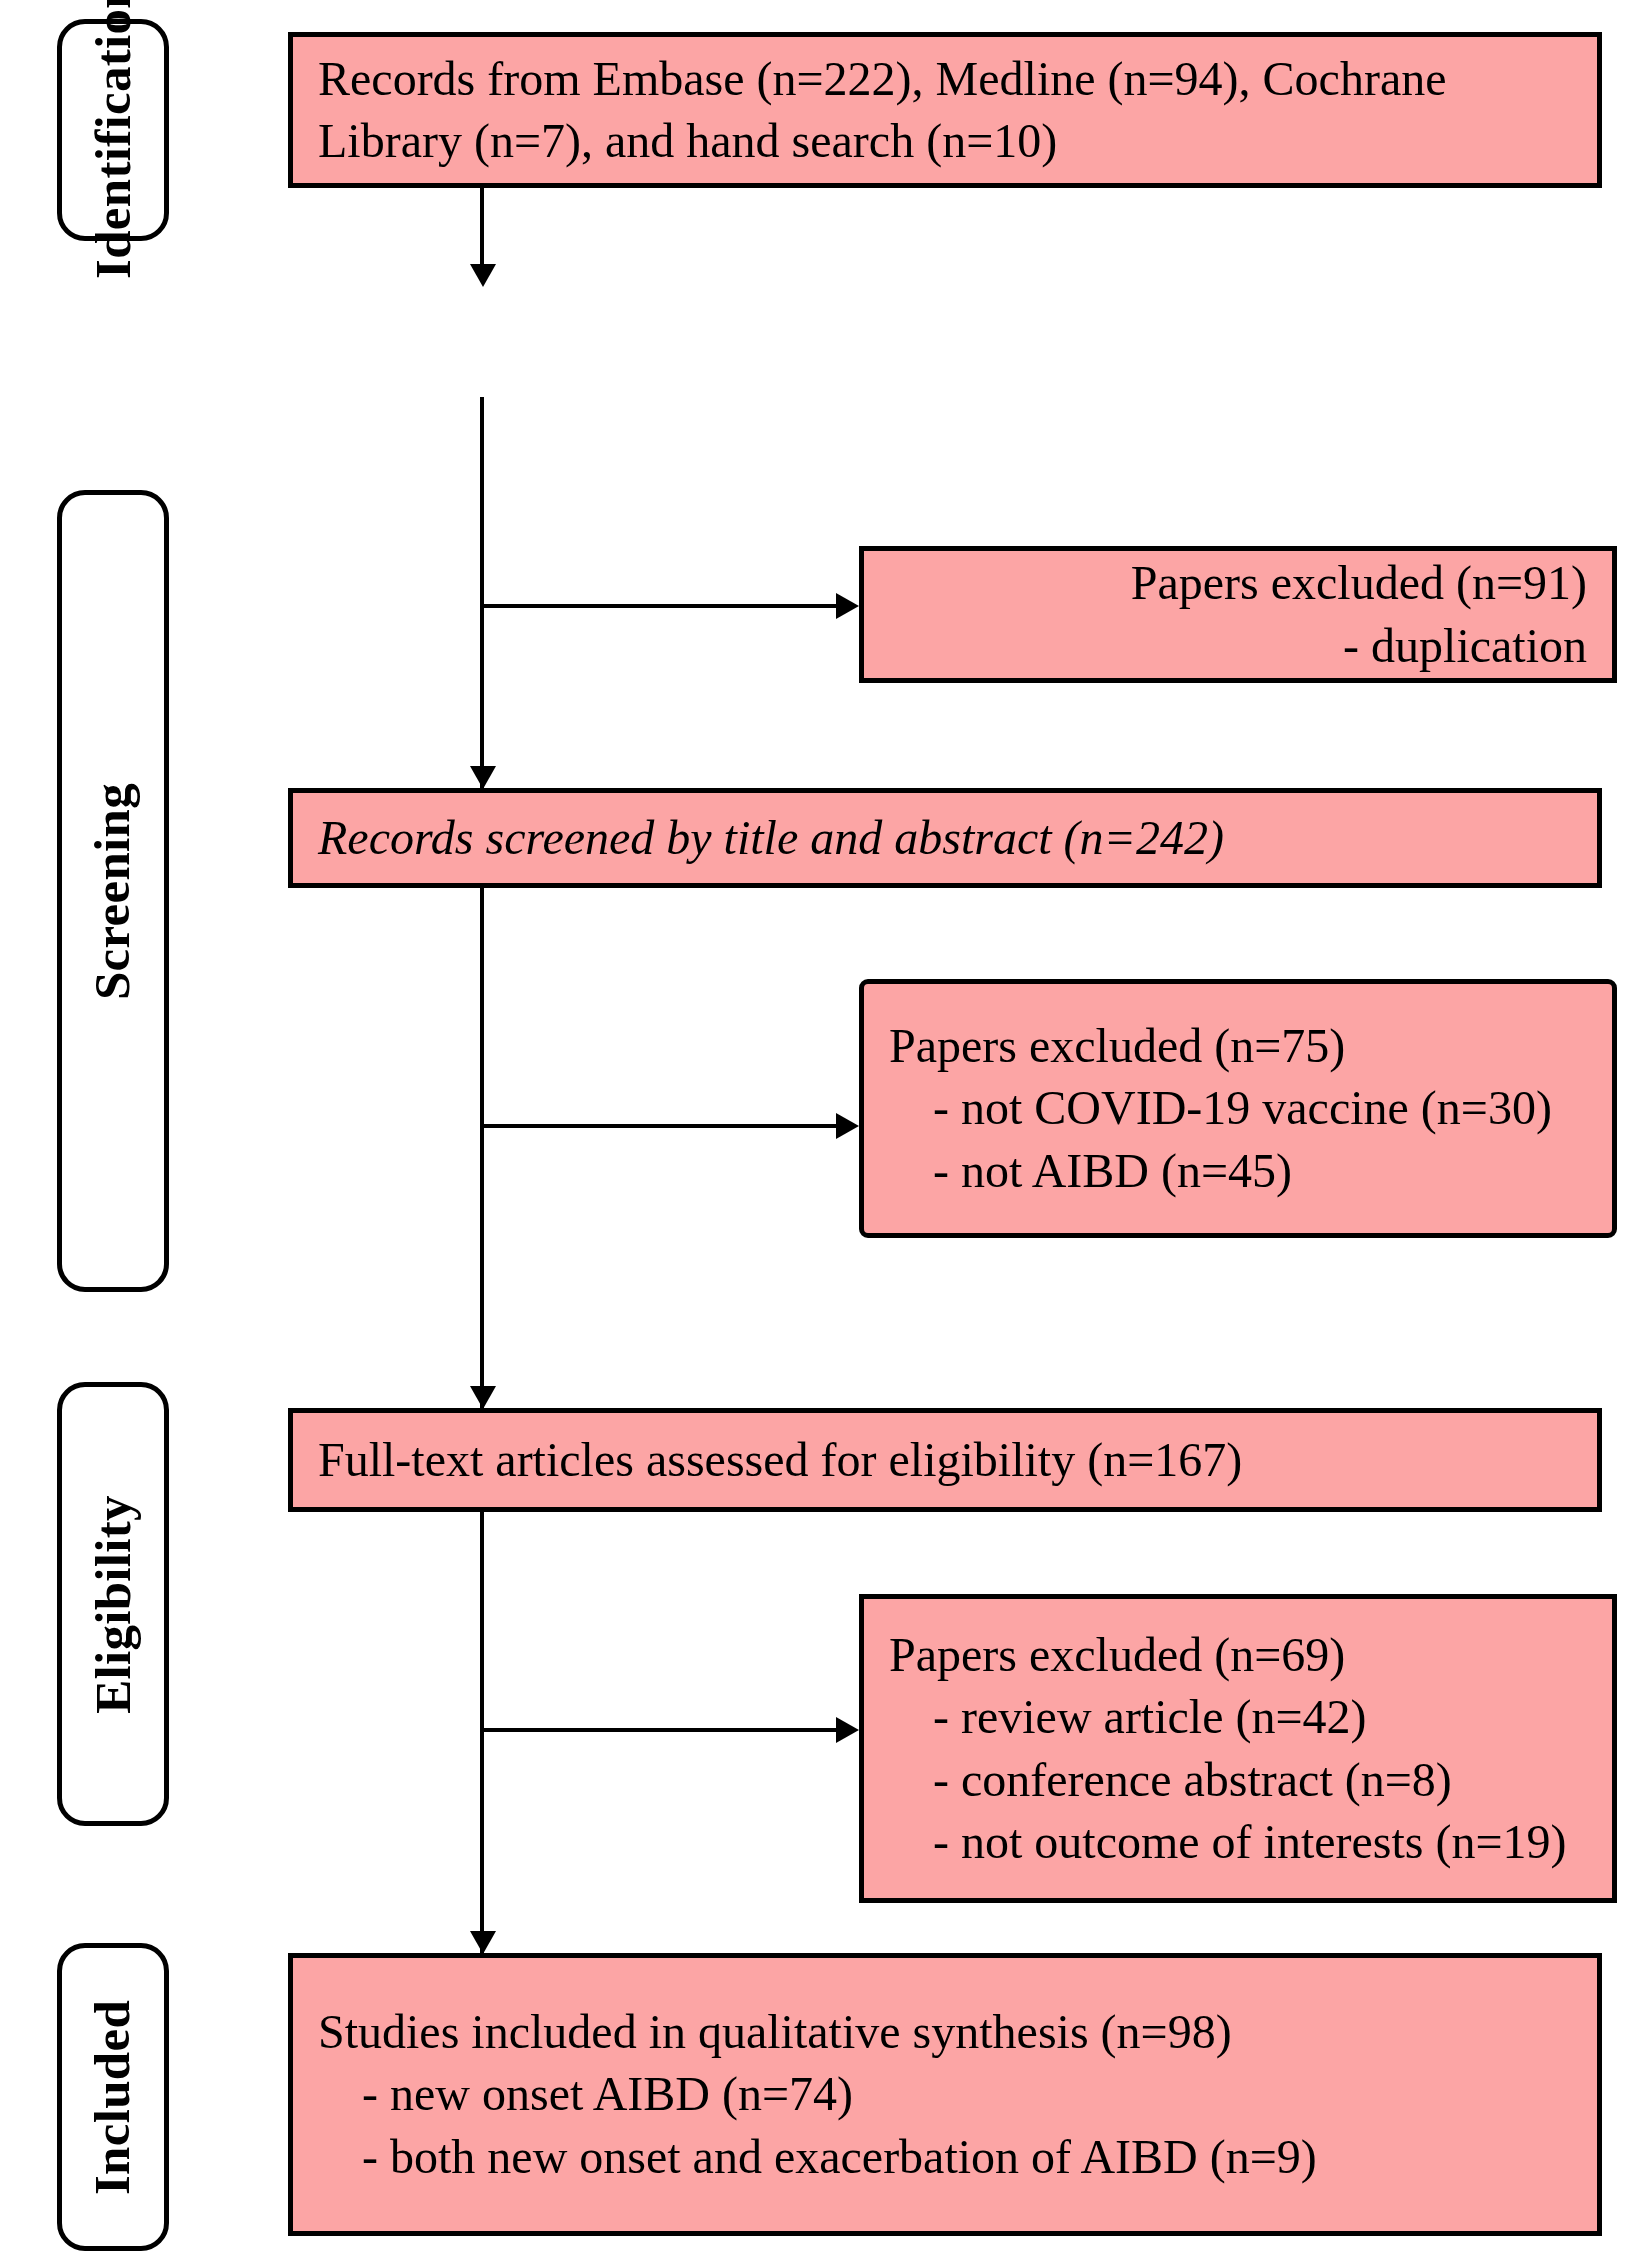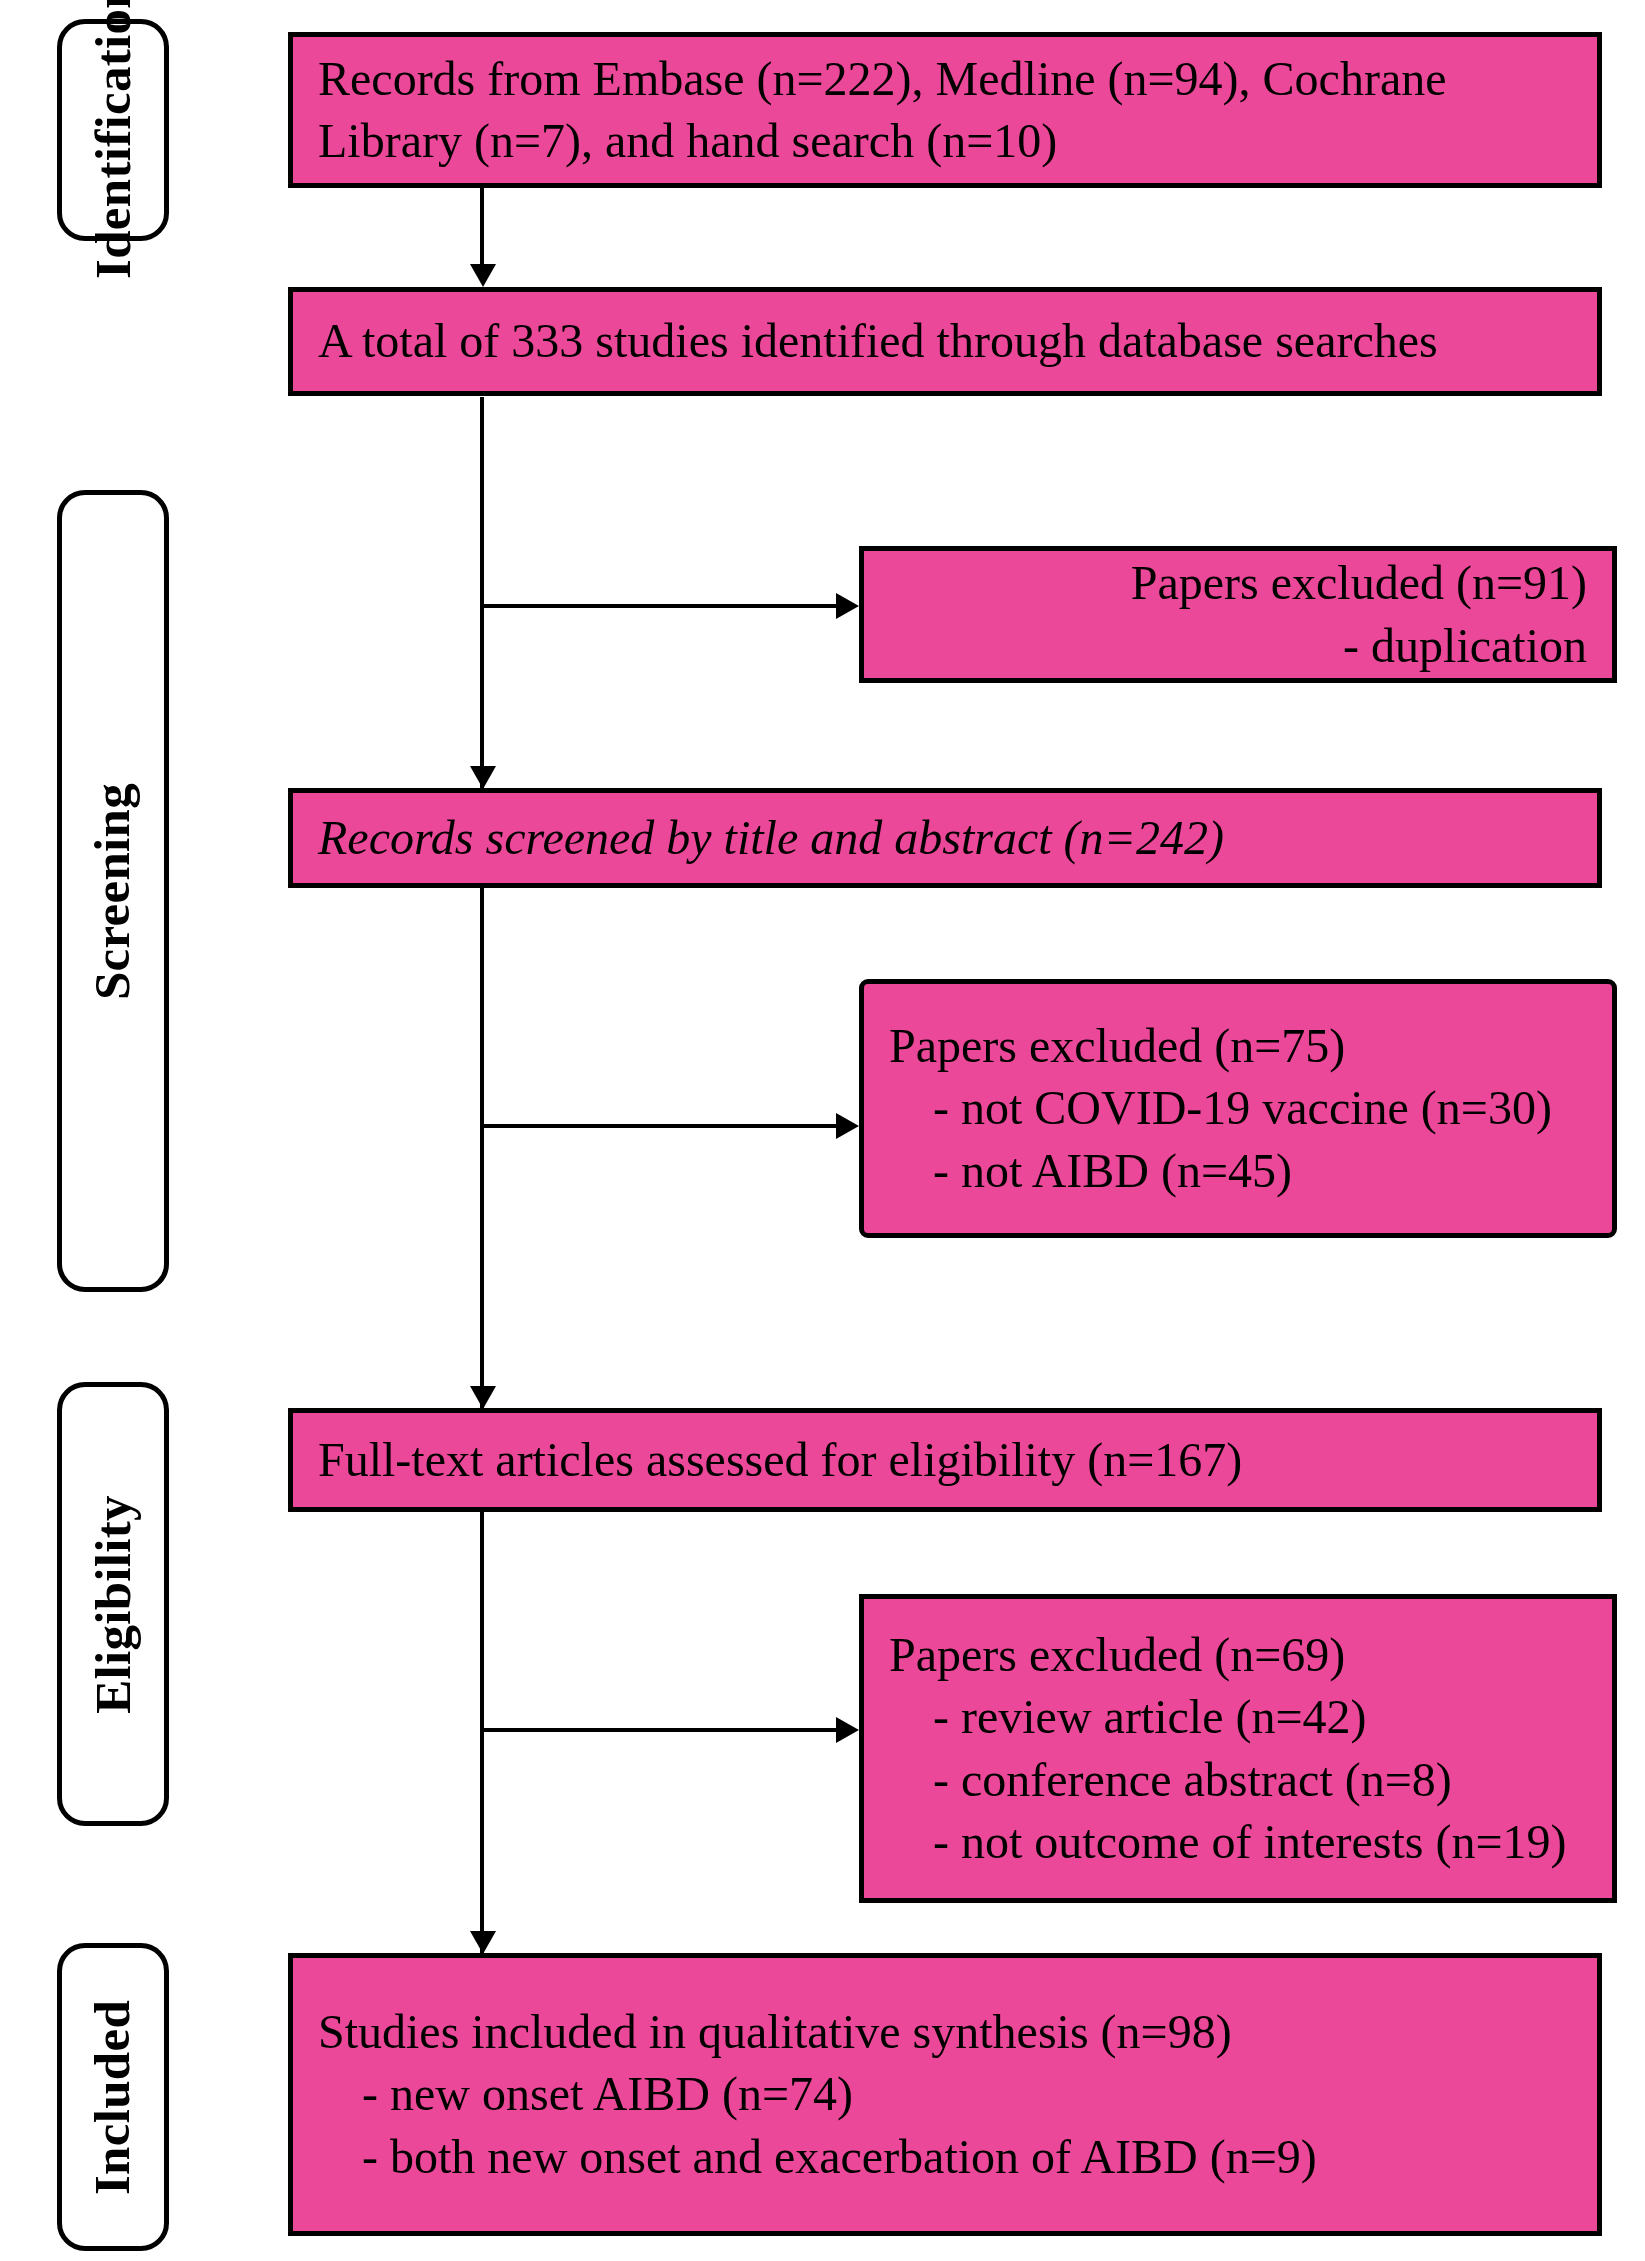--- a/index.html
+++ b/index.html
@@ -39,21 +39,21 @@
     font-size: 51px;
     line-height: 1;
     letter-spacing: 0.3px;
   }
 
   
   .flow-box {
     position: absolute;
     box-sizing: border-box;
     border: 5.6px solid #000000;
-    background: #ec4899;
+    background: #fca5a5;
     display: flex;
     flex-direction: column;
     justify-content: center;
     padding: 3px 25px;
   }
   .box-line {
     font-size: 48px;
     line-height: 1.30;
     white-space: nowrap;
   }
@@ -129,23 +129,20 @@
   <div class="arrow-down" style="left:470px; top:1931px;"></div>
 
   <div class="hline" style="left:480px; top:1728px; width:365px;"></div>
   <div class="arrow-right" style="left:836px; top:1717px;"></div>
 
   <div class="flow-box" style="left:288px; top:32px; width:1314px; height:156px;">
     <div class="box-line">Records from Embase (n=222), Medline (n=94), Cochrane</div>
     <div class="box-line">Library (n=7), and hand search (n=10)</div>
   </div>
 
-  <div class="flow-box" style="left:288px; top:287px; width:1314px; height:109px;">
-    <div class="box-line">A total of 333 studies identified through database searches</div>
-  </div>
 
   <div class="flow-box" style="left:859px; top:546px; width:758px; height:137px;text-align:right;">
     <div class="box-line">Papers excluded (n=91)</div>
     <div class="box-line indent">- duplication</div>
   </div>
 
   <div class="flow-box" style="left:288px; top:788px; width:1314px; height:100px;font-style:italic;">
     <div class="box-line">Records screened by title and abstract (n=242)</div>
   </div>
 

